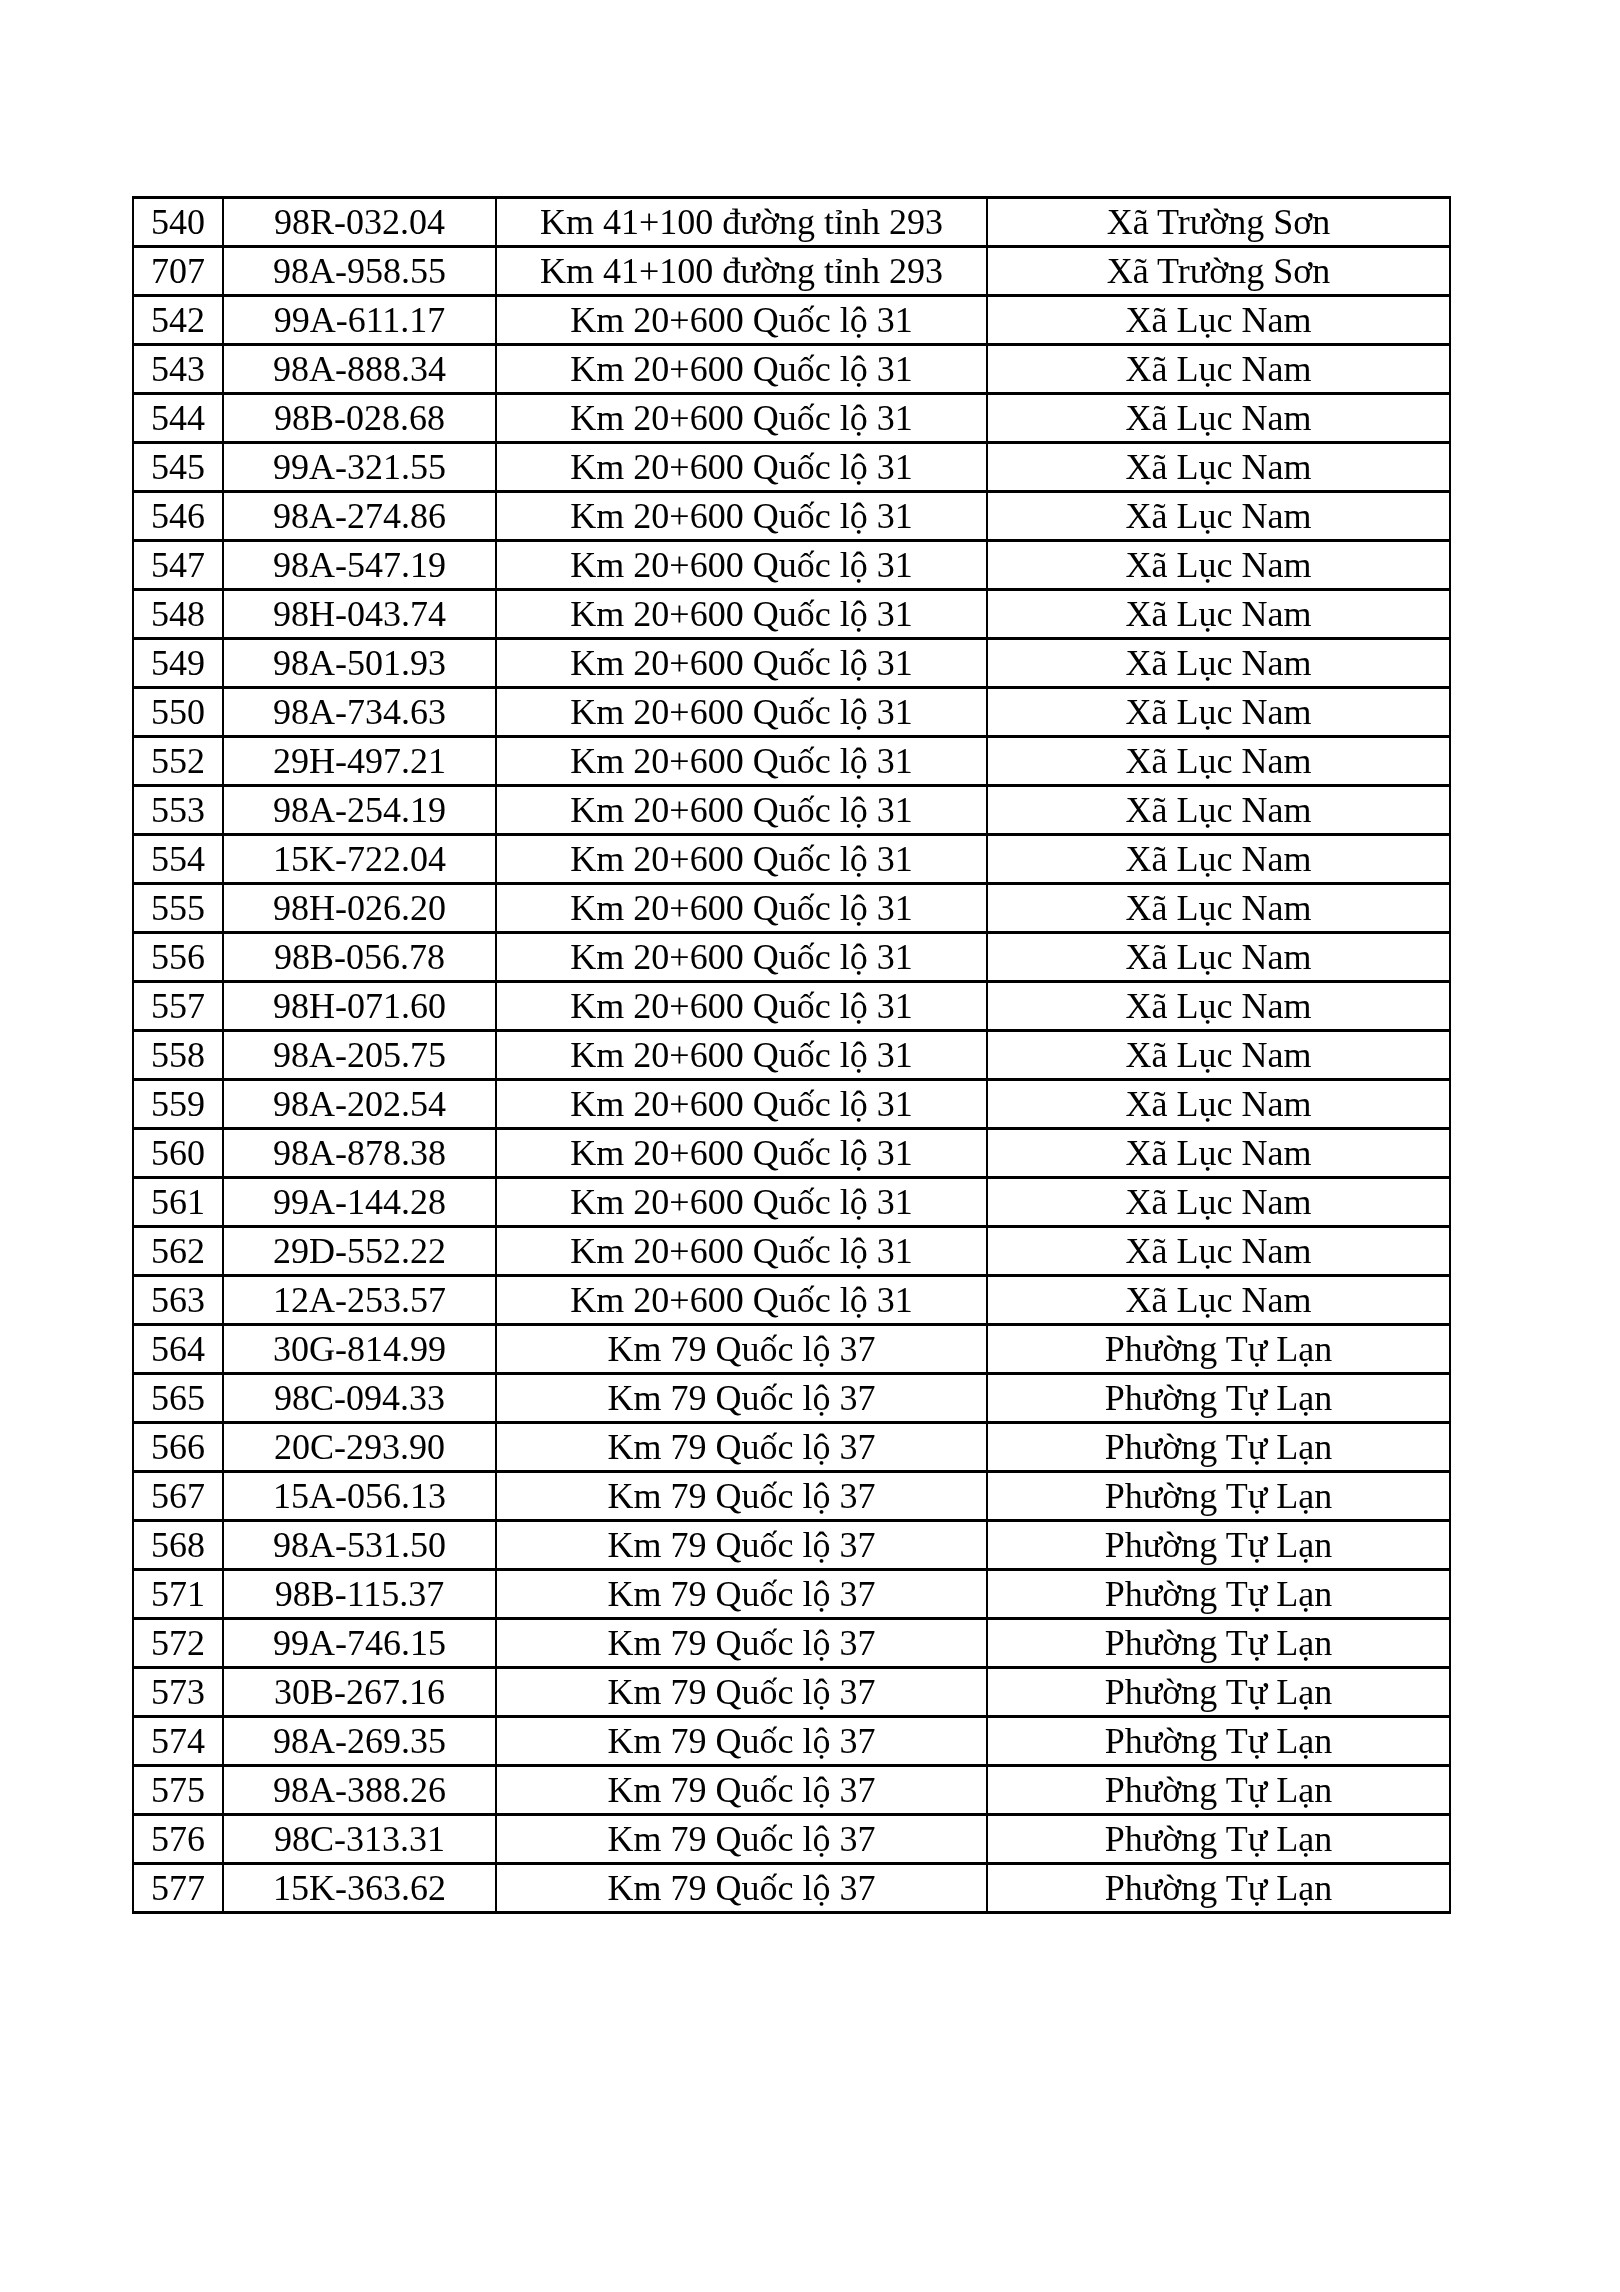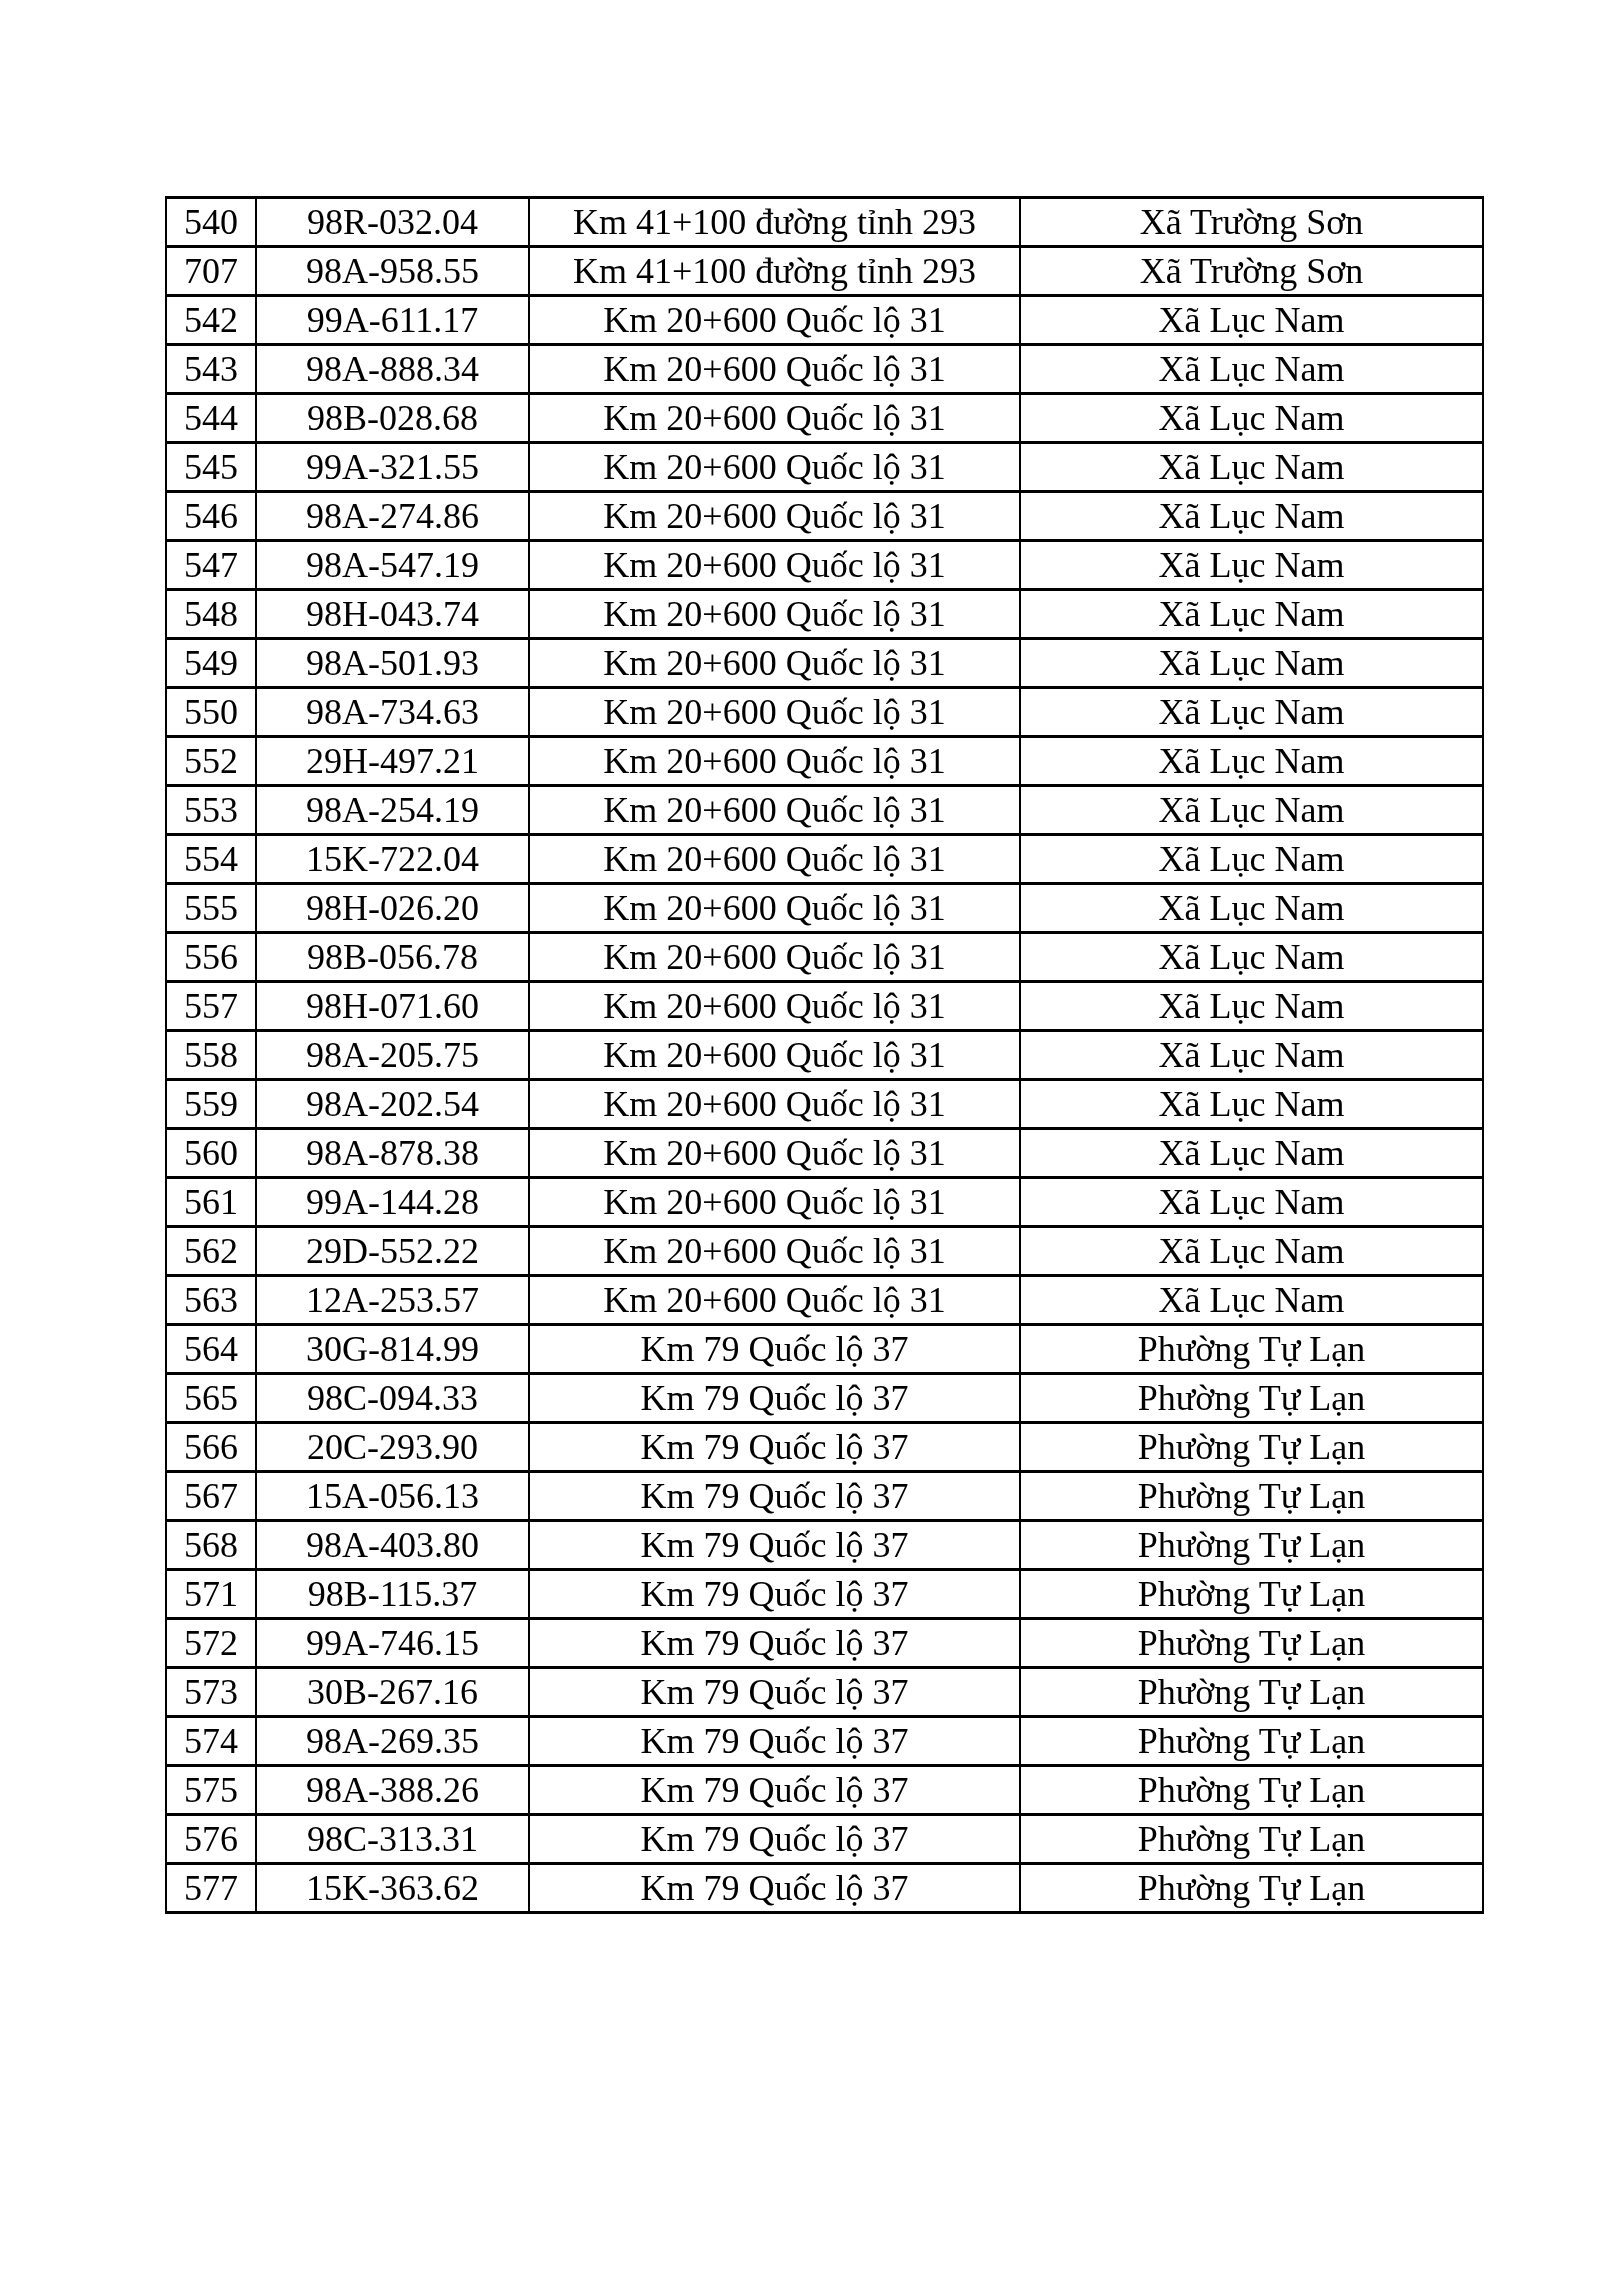--- a/index.html
+++ b/index.html
@@ -17,21 +17,21 @@
   }
   .doc-page {
     position: absolute;
     left: 0; top: 0;
     width: 1620px;
     height: 2293px;
     background: #ffffff;
   }
   table.plate-table {
     position: absolute;
-    left: 165px;
+    left: 132px;
     top: 196px;
     width: 1317px;
     border-collapse: collapse;
     table-layout: fixed;
   }
   table.plate-table td {
     border-left: 2.7px solid #000000;
     border-right: 2.7px solid #000000;
     border-top: 3.6px solid #000000;
     border-bottom: 3.6px solid #000000;
@@ -218,21 +218,21 @@
     <td>Phường Tự Lạn</td>
   </tr>
         <tr>
     <td>567</td>
     <td>15A-056.13</td>
     <td>Km 79 Quốc lộ 37</td>
     <td>Phường Tự Lạn</td>
   </tr>
         <tr>
     <td>568</td>
-    <td>98A-403.80</td>
+    <td>98A-531.50</td>
     <td>Km 79 Quốc lộ 37</td>
     <td>Phường Tự Lạn</td>
   </tr>
         <tr>
     <td>571</td>
     <td>98B-115.37</td>
     <td>Km 79 Quốc lộ 37</td>
     <td>Phường Tự Lạn</td>
   </tr>
         <tr>

